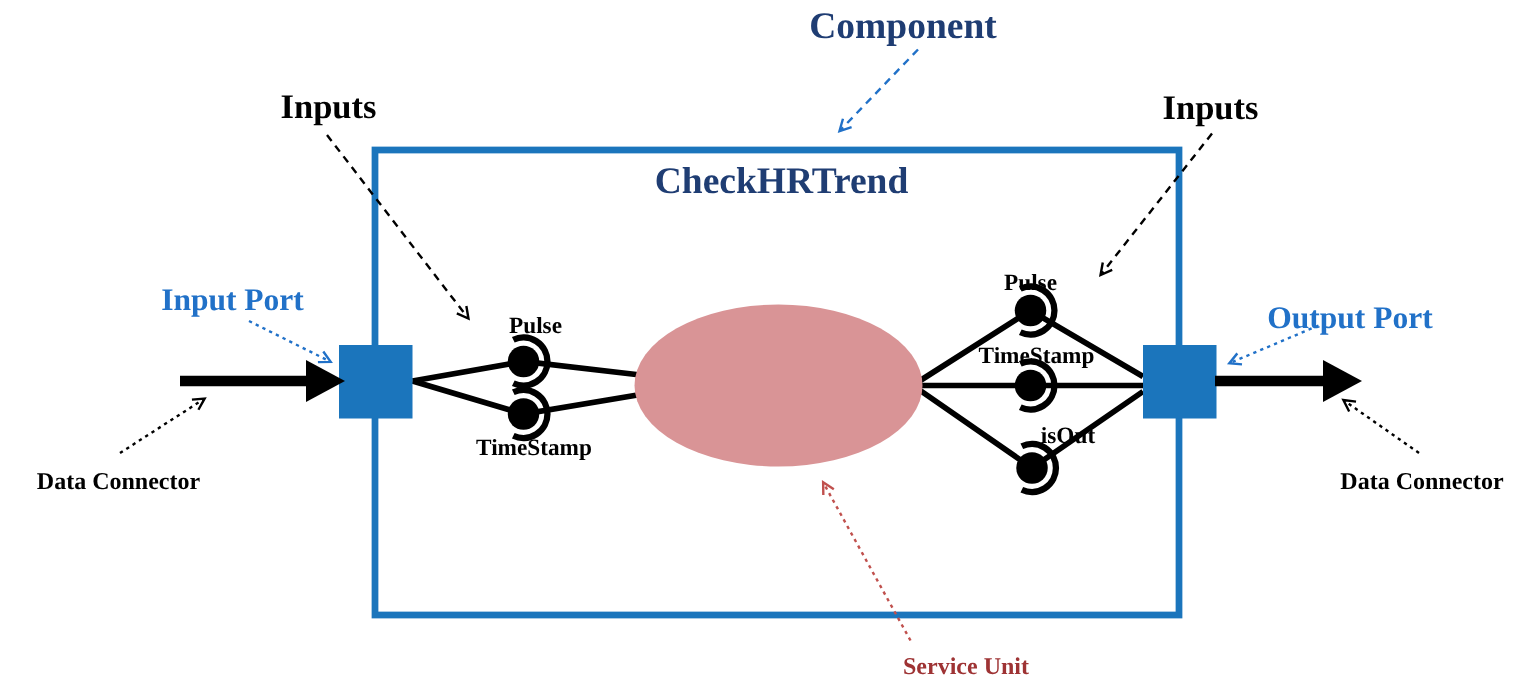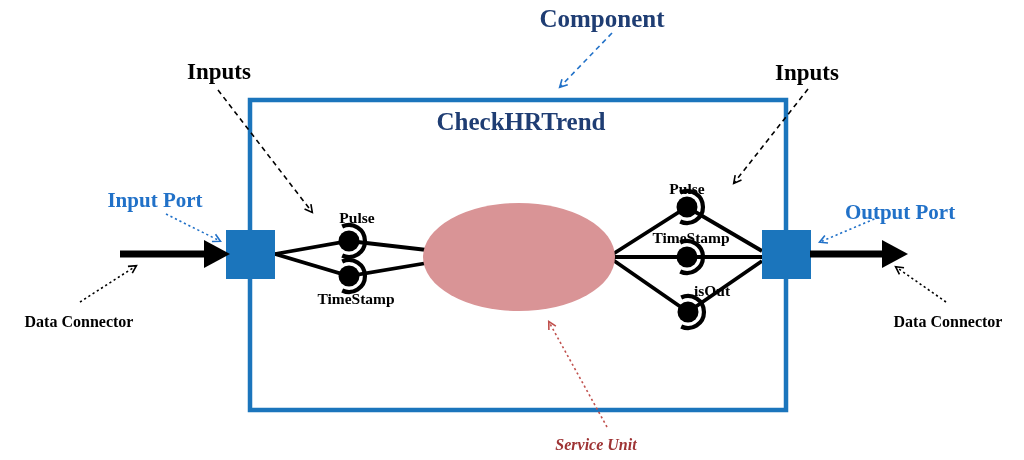--- a/index.html
+++ b/index.html
@@ -114,21 +114,21 @@
 
   <div class="lbl black f23" style="left:219px; top:71px;">Inputs</div>
   <div class="lbl black f23" style="left:807px; top:72px;">Inputs</div>
 
   <div class="lbl blue f21" style="left:155px; top:200px;">Input Port</div>
   <div class="lbl blue f21" style="left:900px; top:200px;margin-top:12px;">Output Port</div>
 
   <div class="lbl black f22" style="left:79px; top:322px;">Data Connector</div>
   <div class="lbl black f22" style="left:948px; top:322px;">Data Connector</div>
 
-  <div class="lbl red f22" style="left:596px; top:445px;font-style:italic;">Service Unit</div>
+  <div class="lbl red f22" style="left:644px; top:445px;">Service Unit</div>
 
   <div class="lbl black f15" style="left:357px; top:218px;">Pulse</div>
   <div class="lbl black f15" style="left:356px; top:299px;">TimeStamp</div>
   <div class="lbl black f15" style="left:687px; top:189px;">Pulse</div>
   <div class="lbl black f15" style="left:691px; top:238px;">TimeStamp</div>
   <div class="lbl black f15" style="left:692px; top:291px;margin-left:20px;">isOut</div>
 
 </div>
 
 </body></html>

